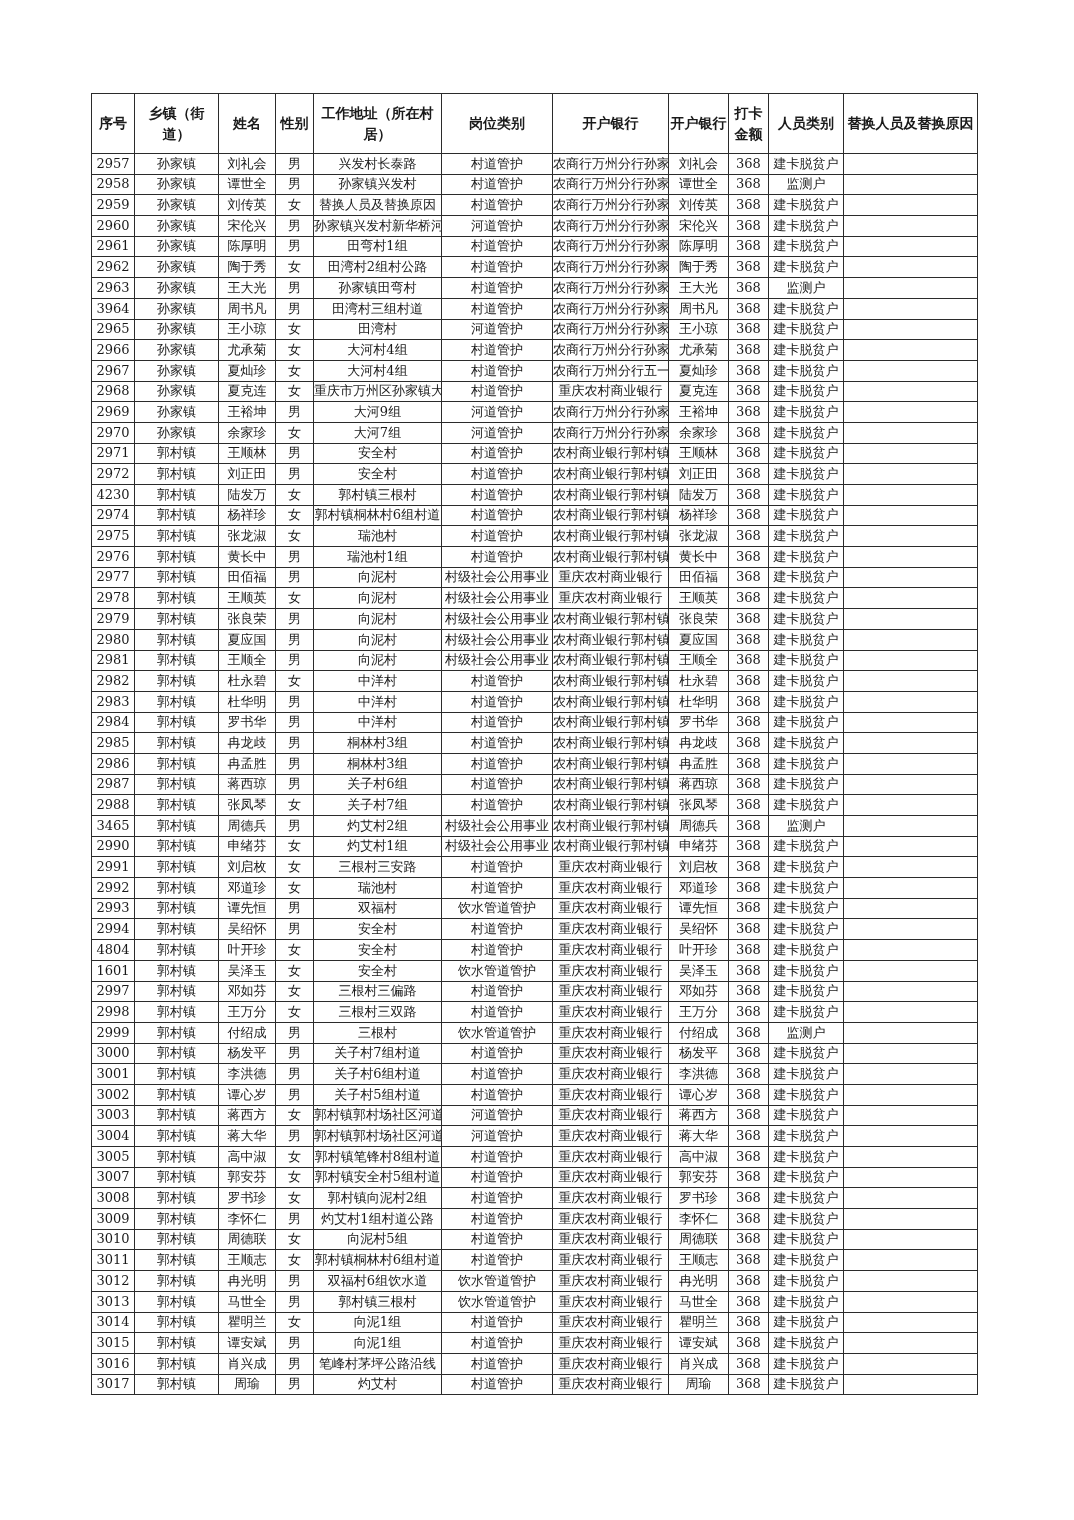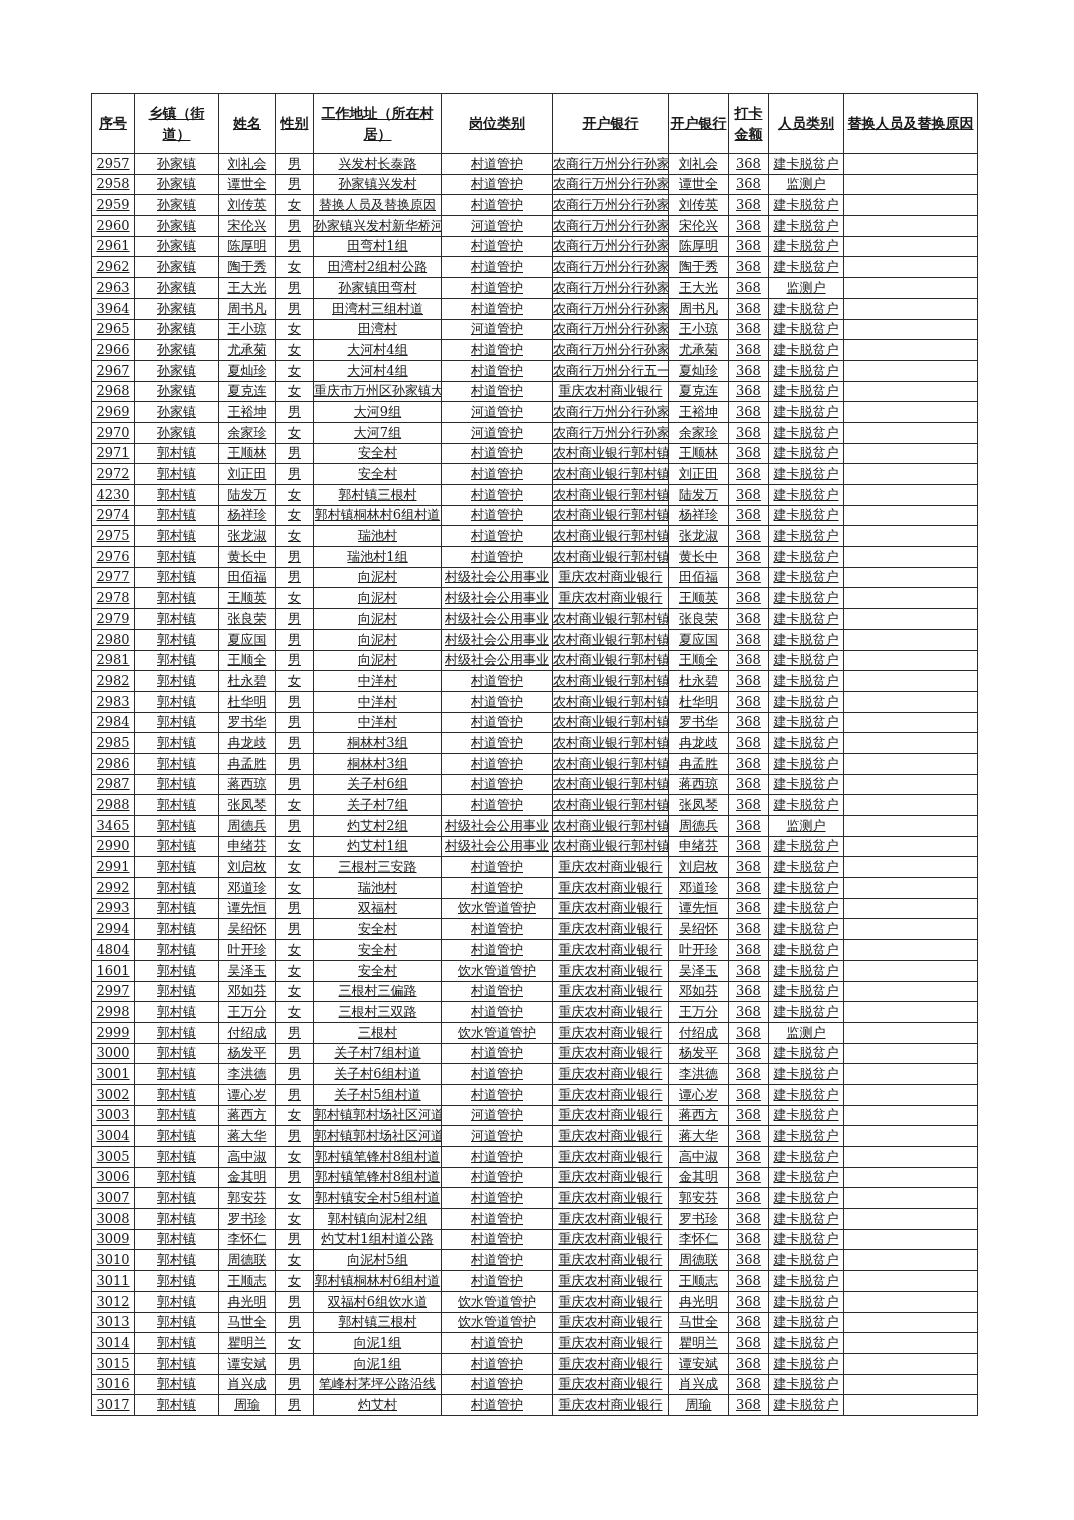--- a/index.html
+++ b/index.html
@@ -12,21 +12,20 @@
     height: 1520px;
     position: relative;
     font-family: "DejaVu Serif", "Liberation Serif", serif;
     color: #1a1a1a;
   }
   .sheet {
     position: absolute;
     left: 91px;
     top: 93px;
     width: 886px;
-    text-decoration: underline;
   }
   table.roster {
     border-collapse: collapse;
     table-layout: fixed;
     width: 886px;
   }
   table.roster th,
   table.roster td {
     border: 1px solid #2b2b2b;
     padding: 0;
@@ -716,33 +715,20 @@
           <td>女</td>
           <td>郭村镇笔锋村8组村道</td>
           <td>村道管护</td>
           <td>重庆农村商业银行</td>
           <td>高中淑</td>
           <td>368</td>
           <td>建卡脱贫户</td>
           <td></td>
         </tr>
         <tr>
-          <td>3006</td>
-          <td>郭村镇</td>
-          <td>金其明</td>
-          <td>男</td>
-          <td>郭村镇笔锋村8组村道</td>
-          <td>村道管护</td>
-          <td>重庆农村商业银行</td>
-          <td>金其明</td>
-          <td>368</td>
-          <td>建卡脱贫户</td>
-          <td></td>
-        </tr>
-        <tr>
           <td>3007</td>
           <td>郭村镇</td>
           <td>郭安芬</td>
           <td>女</td>
           <td>郭村镇安全村5组村道</td>
           <td>村道管护</td>
           <td>重庆农村商业银行</td>
           <td>郭安芬</td>
           <td>368</td>
           <td>建卡脱贫户</td>

